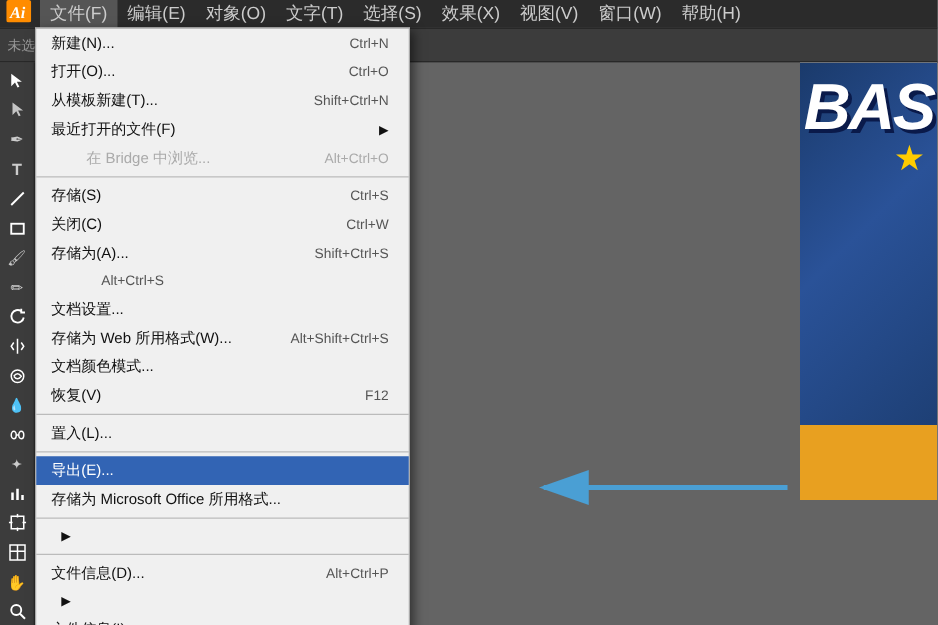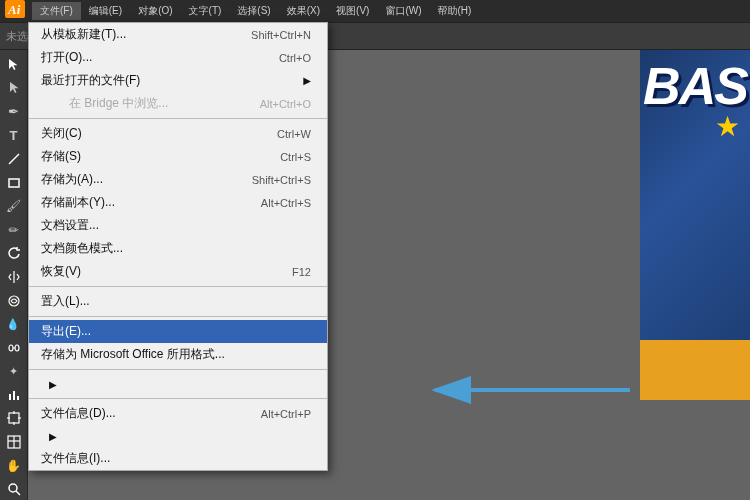--- a/index.html
+++ b/index.html
@@ -9,41 +9,40 @@
       overflow: hidden;
       font-family: 'Microsoft YaHei', 'SimHei', sans-serif;
       font-size: 13px;
       background: #646464;
       position: relative;
     }
 
     
     .menubar {
       display: flex;
-      align-items: center;
       background: #2b2b2b;
       height: 22px;
       padding: 0 4px;
       position: relative;
       z-index: 100;
     }
     .menubar-logo {
       color: #ff8c00;
       font-size: 16px;
       font-weight: bold;
       font-style: italic;
       margin-right: 6px;
       width: 22px;
       text-align: center;
     }
     .menubar-item {
       color: #cccccc;
       padding: 2px 8px;
       cursor: pointer;
-      font-size: 10px;
+      font-size: 14px;
       white-space: nowrap;
     }
     .menubar-item:hover, .menubar-item.active {
       background: #4a4a4a;
     }
     .menubar-item.active {
       background: #555;
     }
 
     
@@ -376,56 +375,63 @@
         <div class="artwork-bottom"></div>
       </div>
     </div>
   </div>
 </div>
 
 <div class="dropdown-overlay">
   <div class="dropdown-menu">
 
     <div class="menu-item">
+      <span class="menu-item-label">新建(N)...</span>
+      <span class="menu-item-shortcut">Ctrl+N</span>
+    </div>
+    <div class="menu-item">
+      <span class="menu-item-label">打开(O)...</span>
+      <span class="menu-item-shortcut">Ctrl+O</span>
+    </div>
+    <div class="menu-item">
       <span class="menu-item-label">从模板新建(T)...</span>
       <span class="menu-item-shortcut">Shift+Ctrl+N</span>
-    </div>
-    <div class="menu-item">
-      <span class="menu-item-label">打开(O)...</span>
-      <span class="menu-item-shortcut">Ctrl+O</span>
     </div>
     <div class="menu-item">
       <span class="menu-item-label">最近打开的文件(F)</span>
       <span class="menu-item-arrow">▶</span>
     </div>
     <div class="menu-item disabled">
       <span class="menu-item-label">在 Bridge 中浏览...</span>
       <span class="menu-item-shortcut" style="color:#aaa;">Alt+Ctrl+O</span>
     </div>
 
     <div class="menu-separator"></div>
 
     <div class="menu-item">
+      <span class="menu-item-label">存储(S)</span>
+      <span class="menu-item-shortcut">Ctrl+S</span>
+    </div>
+    <div class="menu-item">
       <span class="menu-item-label">关闭(C)</span>
       <span class="menu-item-shortcut">Ctrl+W</span>
     </div>
     <div class="menu-item">
-      <span class="menu-item-label">存储(S)</span>
-      <span class="menu-item-shortcut">Ctrl+S</span>
-    </div>
-    <div class="menu-item">
       <span class="menu-item-label">存储为(A)...</span>
       <span class="menu-item-shortcut">Shift+Ctrl+S</span>
     </div>
     <div class="menu-item">
-      <span class="menu-item-label">存储副本(Y)...</span>
       <span class="menu-item-shortcut">Alt+Ctrl+S</span>
     </div>
     <div class="menu-item">
       <span class="menu-item-label">文档设置...</span>
+    </div>
+    <div class="menu-item">
+      <span class="menu-item-label">存储为 Web 所用格式(W)...</span>
+      <span class="menu-item-shortcut">Alt+Shift+Ctrl+S</span>
     </div>
     <div class="menu-item">
       <span class="menu-item-label">文档颜色模式...</span>
     </div>
     <div class="menu-item">
       <span class="menu-item-label">恢复(V)</span>
       <span class="menu-item-shortcut">F12</span>
     </div>
 
     <div class="menu-separator"></div>

